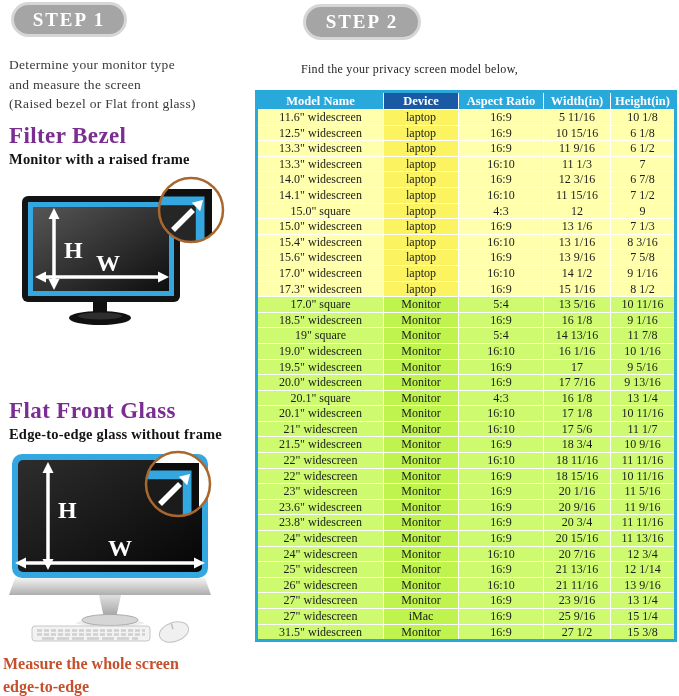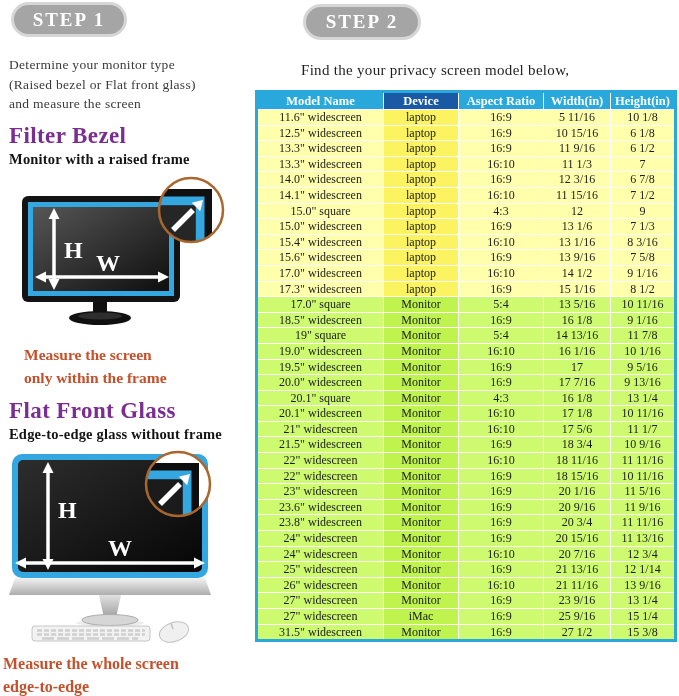--- a/index.html
+++ b/index.html
@@ -29,21 +29,21 @@
   #sub-flat { left:9px; top:426px; }
   .caption { position:absolute; color:var(--orange,#c5502b); font-weight:bold;
              font-size:15.5px; line-height:1.5; }
   #cap1 { left:24px; top:343px; }
   #cap2 { left:3px; top:652px; font-size:16px; line-height:1.45; }
 
   #mon1 { position:absolute; left:8px;  top:166px; }
   #mon2 { position:absolute; left:2px;  top:448px; }
 
   
-  .intro2 { position:absolute; left:301px; top:62px; font-size:15px; color:#1f1f1f;
+  .intro2 { position:absolute; left:301px; top:62px; font-size:12px; color:#1f1f1f;
             letter-spacing:0.3px; }
   .table-wrap { position:absolute; left:255px; top:90px; }
   table.filter {
     border-collapse:collapse; table-layout:fixed; width:422px;
     border:3px solid var(--table-border,#29a8dc);
   }
   table.filter th, table.filter td {
     border:1px solid rgba(255,255,255,0.85);
     text-align:center; padding:0; overflow:hidden; white-space:nowrap;
   }
@@ -60,22 +60,22 @@
 </style>
 </head>
 <body>
 
 <div id="stage">
 
   <div class="badge" id="badge1">STEP 1</div>
 
   <div class="intro1">
     <div>Determine your monitor type</div>
+    <div>and measure the screen</div>
     <div>(Raised bezel or Flat front glass)</div>
-    <div>and measure the screen</div>
   </div>
 
   <div class="h-purple" id="h-raised">Filter Bezel</div>
   <div class="h-sub" id="sub-raised">Monitor with a raised frame</div>
 
   <svg id="mon1" width="232" height="176" viewBox="0 0 232 176">
     <defs>
       <linearGradient id="g1" x1="0" y1="0" x2="1" y2="1">
         <stop offset="0" stop-color="#565656"></stop>
           <stop offset="1" stop-color="#0e0e0e"></stop>
@@ -110,24 +110,20 @@
         <path d="M -33,-21 H 21 V 33 H -33 Z" fill="#101010"></path>
         <path d="M -33,-9 H 9 V 33" fill="none" stroke="#34A7E0" stroke-width="9"></path>
         <path d="M -33,-4.5 H 4.5 V 33 H -33 Z" fill="#262626"></path>
         <line x1="-18" y1="20" x2="2" y2="0" stroke="#fff" stroke-width="5.5"></line>
         <polygon points="12,-10 9.2,1.2 0.8,-7.2" fill="#fff"></polygon>
       </g>
       <circle r="32" fill="none" stroke="#A9672E" stroke-width="2.5"></circle>
     </g>
   </svg>
 
-  <div class="caption" id="cap1">
-    <div>Measure the screen</div>
-    <div>only within the frame</div>
-  </div>
 
   <div class="h-purple" id="h-flat">Flat Front Glass</div>
   <div class="h-sub" id="sub-flat">Edge-to-edge glass without frame</div>
 
   <svg id="mon2" width="240" height="198" viewBox="0 0 240 198">
     <defs>
       <linearGradient id="g2" x1="0" y1="0" x2="1" y2="1">
         <stop offset="0" stop-color="#2d2d2d"></stop>
           <stop offset="1" stop-color="#050505"></stop>
       </linearGradient>

